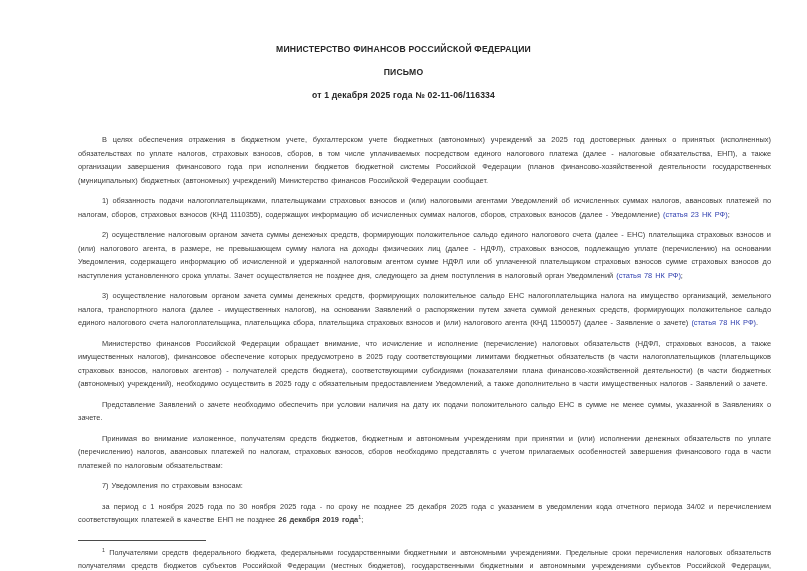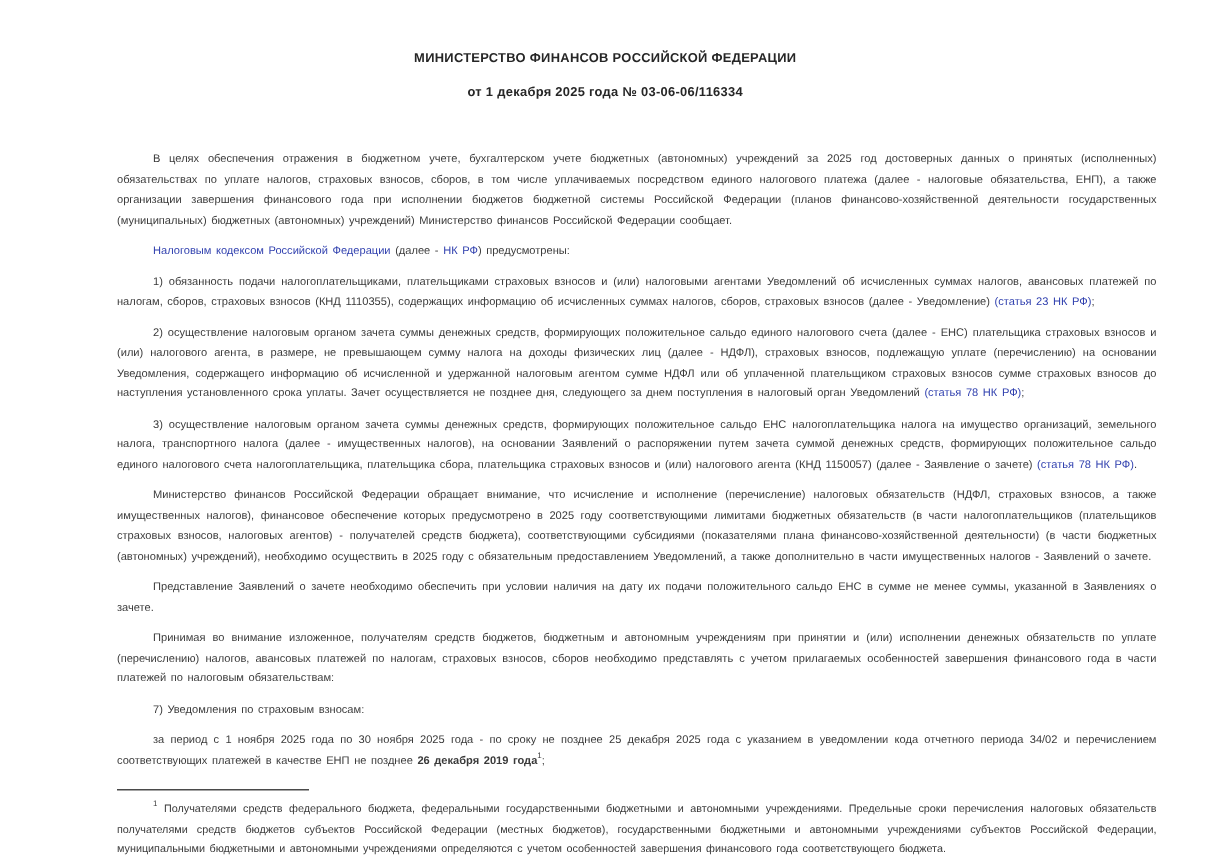--- a/index.html
+++ b/index.html
@@ -6,21 +6,21 @@
   .page{
     position:relative;
     width:807px;height:571px;
     background:#ffffff;
     overflow:hidden;
     font-family:"Liberation Sans","DejaVu Sans",sans-serif;
     color:var(--text,#3a3a3a);
     box-sizing:border-box;
   }
   .doc-header{
-    padding-top:33px;
+    padding-top:44px;
     text-align:center;
     color:#262626;
   }
   .doc-header .hline{
     font-size:8.6px;
     font-weight:700;
     line-height:10px;
     letter-spacing:.2px;
   }
   .doc-header .org{margin-bottom:13px;}
@@ -63,26 +63,26 @@
     line-height:13.5px;
     margin-bottom:0;
   }
 </style>
 </head>
 <body>
 
 <div class="page">
   <div class="doc-header">
     <div class="hline org">МИНИСТЕРСТВО ФИНАНСОВ РОССИЙСКОЙ ФЕДЕРАЦИИ</div>
-    <div class="hline datenum">от 1 декабря 2025 года № 03-06-06/116334</div>
+    <div class="hline doctype">ПИСЬМО</div>
+    <div class="hline datenum">от 1 декабря 2025 года № 02-11-06/116334</div>
   </div>
 
   <div class="doc-body">
       <p class="para"><span>В целях обеспечения отражения в бюджетном учете, бухгалтерском учете бюджетных (автономных) учреждений за 2025 год достоверных данных о принятых (исполненных) обязательствах по уплате налогов, страховых взносов, сборов, в том числе уплачиваемых посредством единого налогового платежа (далее - налоговые обязательства, ЕНП), а также организации завершения финансового года при исполнении бюджетов бюджетной системы Российской Федерации (планов финансово-хозяйственной деятельности государственных (муниципальных) бюджетных (автономных) учреждений) Министерство финансов Российской Федерации сообщает.</span></p>
-      <p class="para"><a href="#" class="lnk">Налоговым кодексом Российской Федерации</a><span> (далее - </span><a href="#" class="lnk">НК РФ</a><span>) предусмотрены:</span></p>
       <p class="para"><span>1) обязанность подачи налогоплательщиками, плательщиками страховых взносов и (или) налоговыми агентами Уведомлений об исчисленных суммах налогов, авансовых платежей по налогам, сборов, страховых взносов (КНД 1110355), содержащих информацию об исчисленных суммах налогов, сборов, страховых взносов (далее - Уведомление) </span><a href="#" class="lnk">(статья 23 НК РФ)</a><span>;</span></p>
       <p class="para"><span>2) осуществление налоговым органом зачета суммы денежных средств, формирующих положительное сальдо единого налогового счета (далее - ЕНС) плательщика страховых взносов и (или) налогового агента, в размере, не превышающем сумму налога на доходы физических лиц (далее - НДФЛ), страховых взносов, подлежащую уплате (перечислению) на основании Уведомления, содержащего информацию об исчисленной и удержанной налоговым агентом сумме НДФЛ или об уплаченной плательщиком страховых взносов сумме страховых взносов до наступления установленного срока уплаты. Зачет осуществляется не позднее дня, следующего за днем поступления в налоговый орган Уведомлений </span><a href="#" class="lnk">(статья 78 НК РФ)</a><span>;</span></p>
       <p class="para"><span>3) осуществление налоговым органом зачета суммы денежных средств, формирующих положительное сальдо ЕНС налогоплательщика налога на имущество организаций, земельного налога, транспортного налога (далее - имущественных налогов), на основании Заявлений о распоряжении путем зачета суммой денежных средств, формирующих положительное сальдо единого налогового счета налогоплательщика, плательщика сбора, плательщика страховых взносов и (или) налогового агента (КНД 1150057) (далее - Заявление о зачете) </span><a href="#" class="lnk">(статья 78 НК РФ)</a><span>.</span></p>
       <p class="para"><span>Министерство финансов Российской Федерации обращает внимание, что исчисление и исполнение (перечисление) налоговых обязательств (НДФЛ, страховых взносов, а также имущественных налогов), финансовое обеспечение которых предусмотрено в 2025 году соответствующими лимитами бюджетных обязательств (в части налогоплательщиков (плательщиков страховых взносов, налоговых агентов) - получателей средств бюджета), соответствующими субсидиями (показателями плана финансово-хозяйственной деятельности) (в части бюджетных (автономных) учреждений), необходимо осуществить в 2025 году с обязательным предоставлением Уведомлений, а также дополнительно в части имущественных налогов - Заявлений о зачете.</span></p>
       <p class="para"><span>Представление Заявлений о зачете необходимо обеспечить при условии наличия на дату их подачи положительного сальдо ЕНС в сумме не менее суммы, указанной в Заявлениях о зачете.</span></p>
       <p class="para"><span>Принимая во внимание изложенное, получателям средств бюджетов, бюджетным и автономным учреждениям при принятии и (или) исполнении денежных обязательств по уплате (перечислению) налогов, авансовых платежей по налогам, страховых взносов, сборов необходимо представлять с учетом прилагаемых особенностей завершения финансового года в части платежей по налоговым обязательствам:</span></p>
       <p class="para"><span>7) Уведомления по страховым взносам:</span></p>
       <p class="para"><span>за период с 1 ноября 2025 года по 30 ноября 2025 года - по сроку не позднее 25 декабря 2025 года с указанием в уведомлении кода отчетного периода 34/02 и перечислением соответствующих платежей в качестве ЕНП не позднее </span><span class="bold">26 декабря 2019 года</span><span class="sup">1</span><span>;</span></p>
     </div>
 

